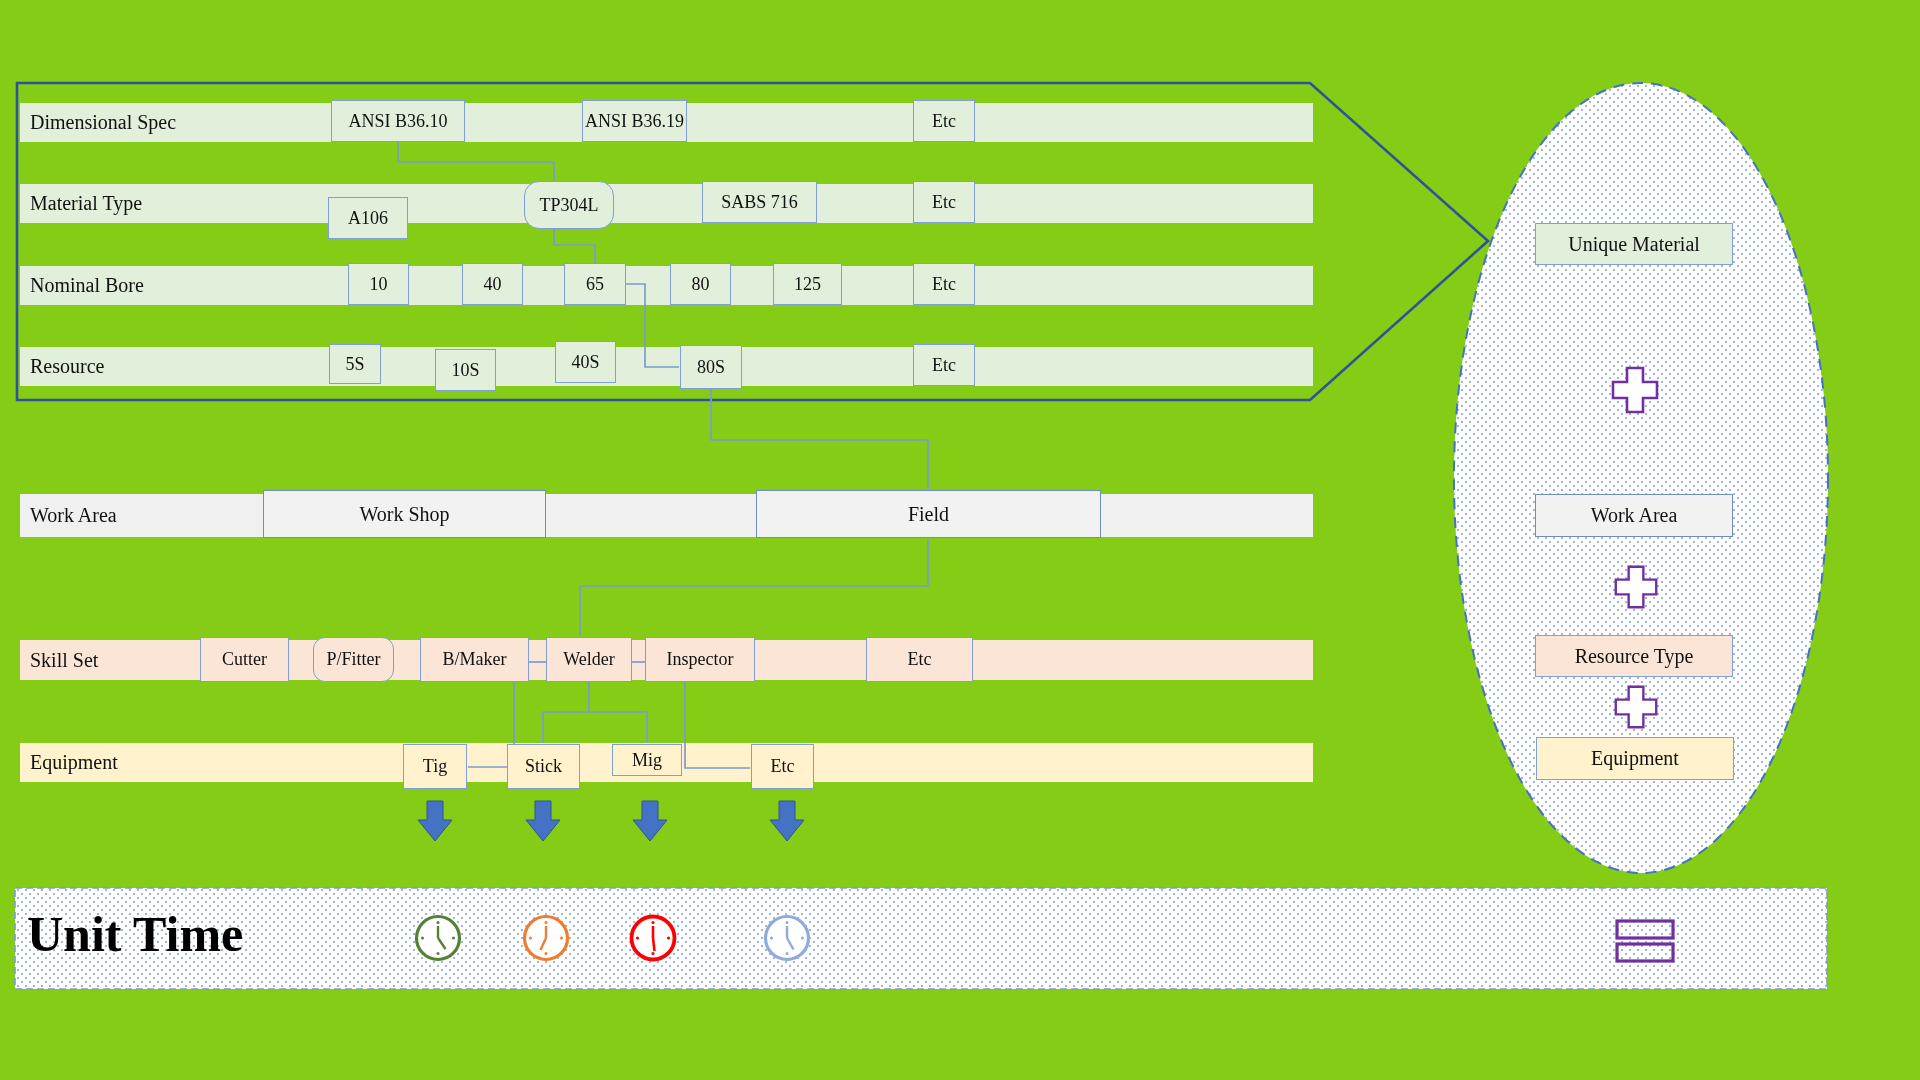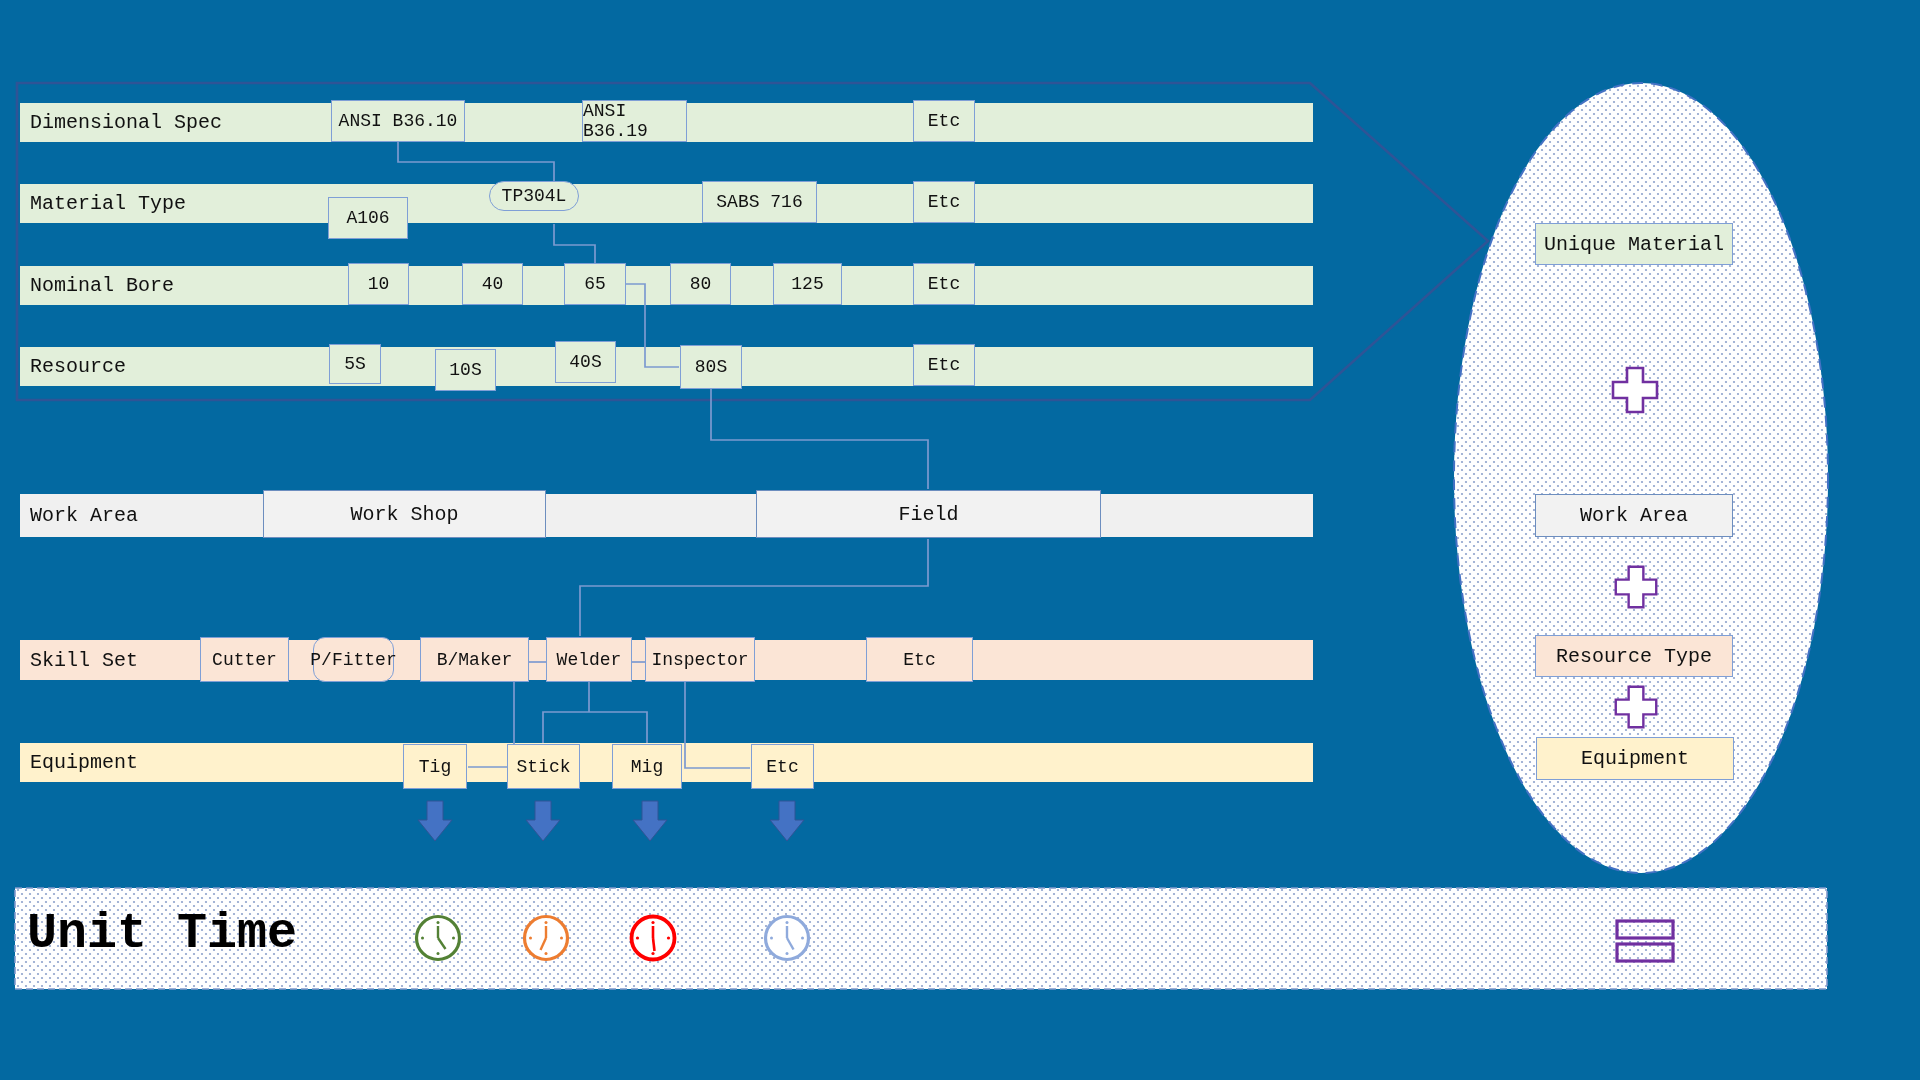--- a/index.html
+++ b/index.html
@@ -1,17 +1,17 @@
 <!DOCTYPE html>
 <html><head>
 <meta charset="utf-8">
 <style>
   html,body{margin:0;padding:0;background:#fff;}
-  #canvas{position:relative;width:1920px;height:1080px;background:#0369a1;overflow:hidden;
-          font-family:Liberation Mono, monospace;color:#000;}
+  #canvas{position:relative;width:1920px;height:1080px;background:#84cc16;overflow:hidden;
+          font-family:Liberation Serif, serif;color:#000;}
   .band{position:absolute;z-index:0;}
   .band.green{background:#e2efda;}
   .band.gray{background:#f0f0f0;}
   .band.peach{background:#fbe5d6;}
   .band.yellow{background:#fff2cc;}
   .rowlabel{position:absolute;z-index:2;display:flex;align-items:center;font-size:20px;color:#111;}
   .box{position:absolute;z-index:2;display:flex;align-items:center;justify-content:center;
        box-sizing:border-box;font-size:18px;color:#111;background:#e2efda;border:1.6px solid #7f9fd6;}
   .box.gray{background:#f2f2f2;border:1.8px solid #6d8ebf;}
   .box.peach{background:#fbe5d6;}
@@ -124,21 +124,21 @@
   <div class="rowlabel" style="left:30px;top:347px;height:39px;">Resource</div>
   <div class="rowlabel" style="left:30px;top:494px;height:43px;">Work Area</div>
   <div class="rowlabel" style="left:30px;top:640px;height:40px;">Skill Set</div>
   <div class="rowlabel" style="left:30px;top:743px;height:39px;">Equipment</div>
 
   <div class="box" style="left:331px;top:100px;width:134px;height:42px;">ANSI B36.10</div>
   <div class="box" style="left:582px;top:100px;width:105px;height:42px;">ANSI B36.19</div>
   <div class="box" style="left:913px;top:100px;width:62px;height:42px;">Etc</div>
 
   <div class="box" style="left:328px;top:197px;width:80px;height:42px;">A106</div>
-  <div class="box" style="left:489px;top:181px;width:90px;height:30px;border-radius:15px;">TP304L</div>
+  <div class="box" style="left:524px;top:181px;width:90px;height:48px;border-radius:15px;">TP304L</div>
   <div class="box" style="left:702px;top:181px;width:115px;height:42px;">SABS 716</div>
   <div class="box" style="left:913px;top:181px;width:62px;height:42px;">Etc</div>
 
   <div class="box" style="left:348px;top:263px;width:61px;height:42px;">10</div>
   <div class="box" style="left:462px;top:263px;width:61px;height:42px;">40</div>
   <div class="box" style="left:564px;top:263px;width:62px;height:42px;">65</div>
   <div class="box" style="left:670px;top:263px;width:61px;height:42px;">80</div>
   <div class="box" style="left:773px;top:263px;width:69px;height:42px;">125</div>
   <div class="box" style="left:913px;top:263px;width:62px;height:42px;">Etc</div>
 
@@ -153,21 +153,21 @@
 
   <div class="box peach" style="left:200px;top:637px;width:89px;height:45px;">Cutter</div>
   <div class="box peach" style="left:313px;top:637px;width:81px;height:45px;border-radius:12px;">P/Fitter</div>
   <div class="box peach" style="left:420px;top:637px;width:109px;height:45px;">B/Maker</div>
   <div class="box peach" style="left:546px;top:637px;width:86px;height:45px;">Welder</div>
   <div class="box peach" style="left:645px;top:637px;width:110px;height:45px;">Inspector</div>
   <div class="box peach" style="left:866px;top:637px;width:107px;height:45px;">Etc</div>
 
   <div class="box yellow" style="left:403px;top:744px;width:64px;height:45px;">Tig</div>
   <div class="box yellow" style="left:507px;top:744px;width:73px;height:45px;">Stick</div>
-  <div class="box yellow" style="left:612px;top:744px;width:70px;height:45px;">Mig</div>
+  <div class="box yellow" style="left:612px;top:744px;width:70px;height:32px;">Mig</div>
   <div class="box yellow" style="left:751px;top:744px;width:63px;height:45px;">Etc</div>
 
   <div id="unit-time-label">Unit Time</div>
 
   <div class="box big" style="left:1535px;top:223px;width:198px;height:42px;">Unique Material</div>
   <div class="box gray big" style="left:1535px;top:494px;width:198px;height:43px;border-width:1.6px;">Work Area</div>
   <div class="box peach big" style="left:1535px;top:635px;width:198px;height:42px;">Resource Type</div>
   <div class="box yellow big" style="left:1536px;top:737px;width:198px;height:43px;">Equipment</div>
 
 </div>

